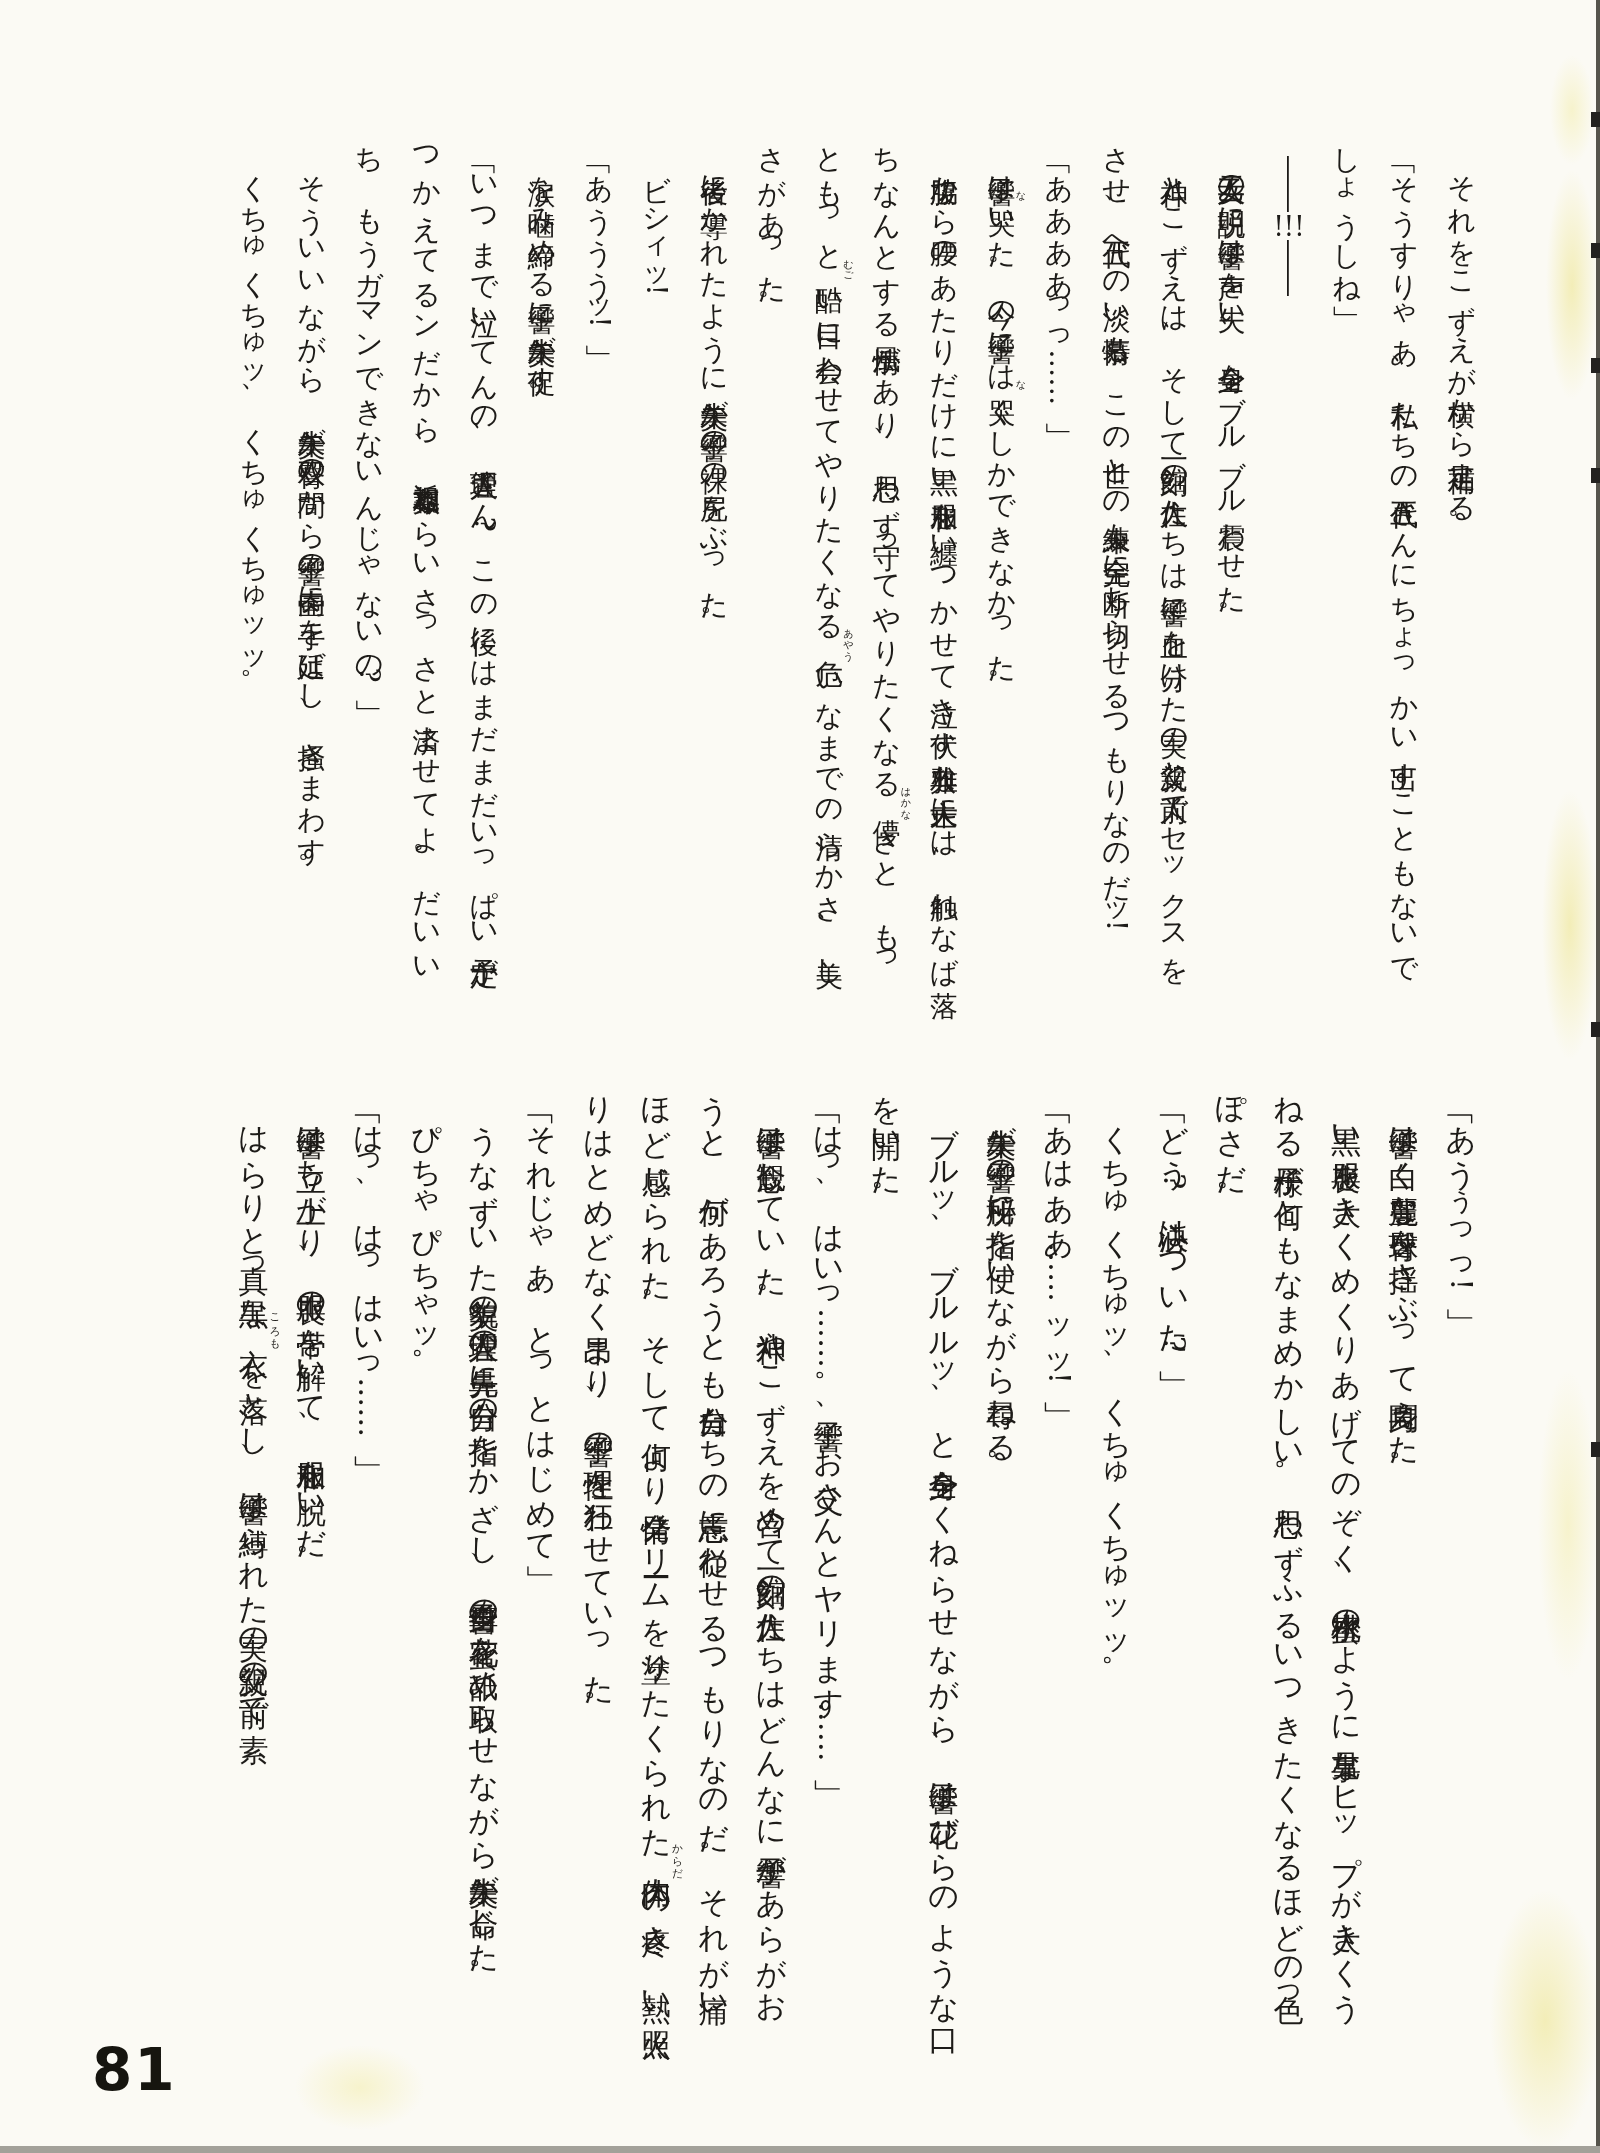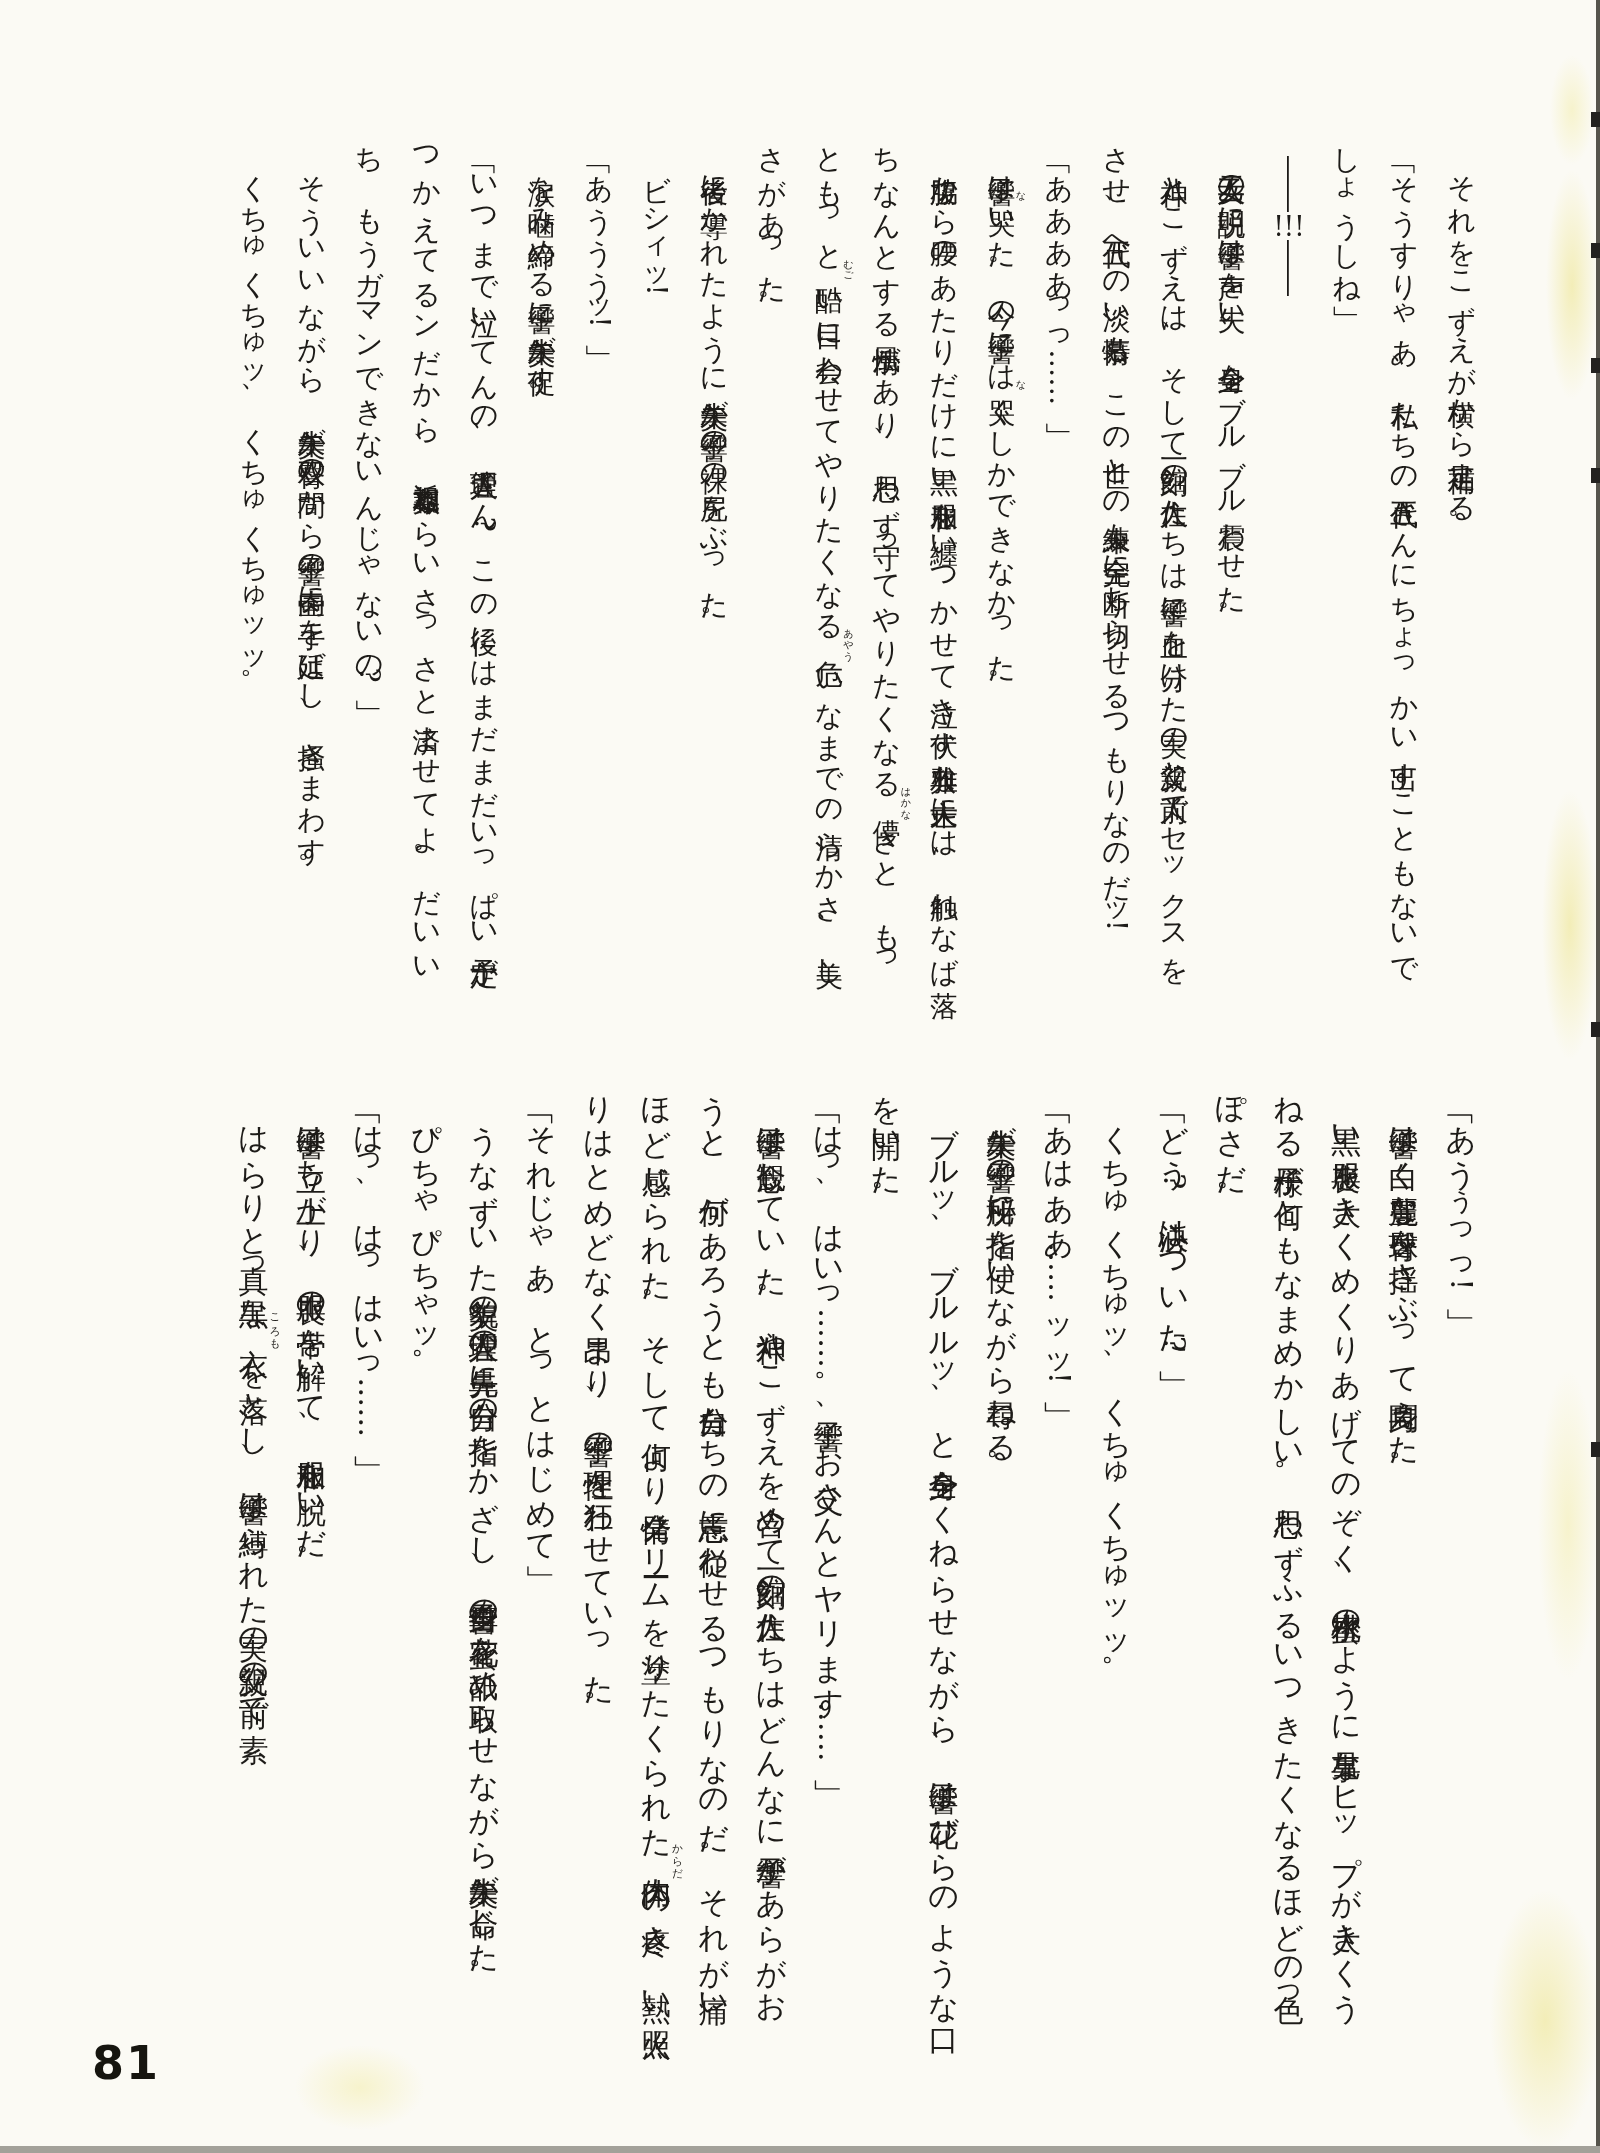--- a/index.html
+++ b/index.html
@@ -16,21 +16,21 @@
   .band p{margin:0;padding:0;}
   .band p.indent{text-indent:1em;}
   #band-top{top:128px;right:110px;height:842px;width:1392px;font-size:28px;line-height:57.5px;}
   #band-bottom{top:1075px;right:110px;height:932px;width:1400px;font-size:30px;line-height:57.5px;}
   ruby{ruby-align:center;}
   rt{font-size:0.36em;letter-spacing:0;}
   .tcy{text-combine-upright:all;}
   .page-number{
     position:absolute;left:92px;top:2036px;
     font-family:"DejaVu Sans","Liberation Sans",sans-serif;
-    font-weight:bold;font-size:46px;color:#16150f;letter-spacing:2px;
+    font-weight:bold;font-size:58px;color:#16150f;letter-spacing:2px;
   }
   .edge-line{position:absolute;top:0;right:0;width:4px;height:100%;background:var(--edge_line,#56544c);}
   .edge-bottom{position:absolute;left:0;bottom:0;width:100%;height:7px;background:var(--bottom_edge,#a3a199);}
   .notch{position:absolute;right:0;width:9px;height:15px;background:#23221f;}
   .n1{top:112px;} .n2{top:243px;} .n3{top:358px;} .n4{top:468px;} .n5{top:1022px;} .n6{top:1442px;}
   .stain{position:absolute;pointer-events:none;}
   .stain-a{background:radial-gradient(closest-side,rgba(233,222,110,0.45),rgba(233,222,110,0));}
   .stain-b{background:radial-gradient(closest-side,rgba(238,229,130,0.35),rgba(238,229,130,0));}
   .s1{right:2px;top:170px;width:52px;height:230px;}
   .s2{right:2px;top:790px;width:56px;height:270px;}

